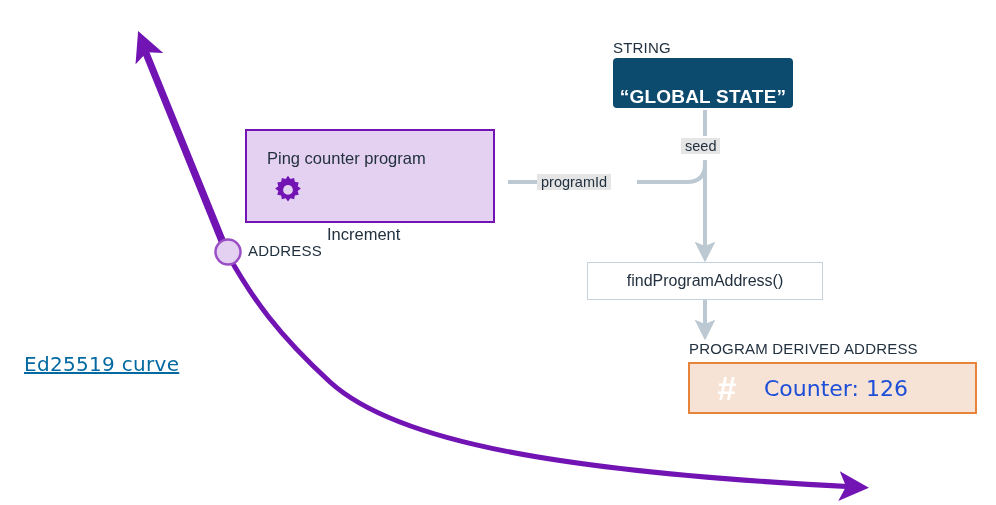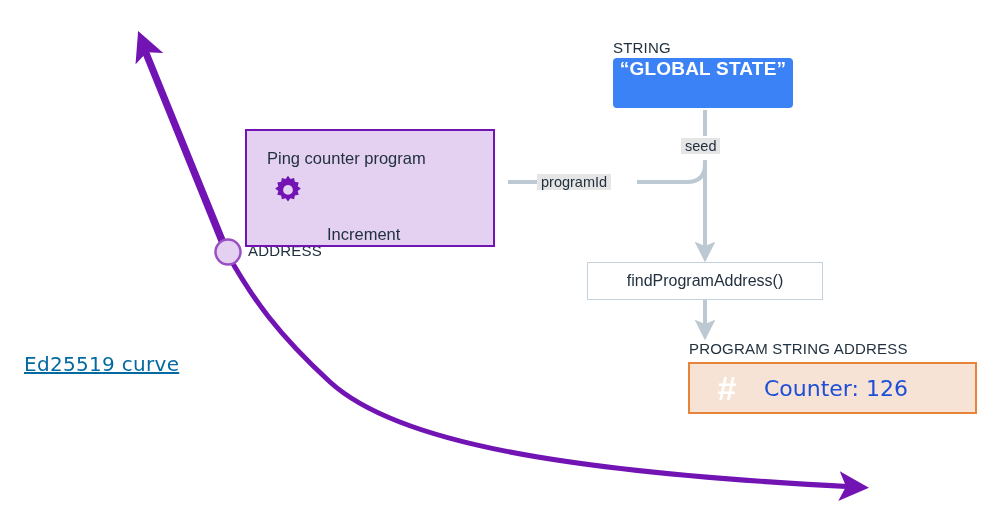--- a/index.html
+++ b/index.html
@@ -51,24 +51,24 @@
     padding: 0 4px;
     white-space: nowrap;
   }
 
   
   .box {
     position: absolute;
     box-sizing: border-box;
   }
   .box-string {
-    background: #3b82f6;
+    background: #0c4a6e;
     border-radius: 4px;
     display: flex;
-    align-items: flex-start;
+    align-items: flex-end;
     justify-content: center;
   }
   .box-string .txt {
     font-family: "Liberation Sans", sans-serif;
     font-size: 19px;
     font-weight: bold;
     color: #ffffff;
     letter-spacing: 0.2px;
   }
 
@@ -181,37 +181,37 @@
 
   <div class="curve-title" style="left:24px; top:352px;">Ed25519 curve</div>
 
   <div class="caps-label" style="left:248px; top:242px;">ADDRESS</div>
 
   <div class="caps-label" style="left:613px; top:39px;">STRING</div>
   <div class="box box-string" style="left:613px; top:58px; width:180px; height:50px;">
     <span class="txt">“GLOBAL STATE”</span>
   </div>
 
-  <div class="box box-program" style="left:245px; top:129px; width:250px; height:118px;">
+  <div class="box box-program" style="left:245px; top:129px; width:250px; height:94px;">
     <div class="program-title">Ping counter program</div>
     <div class="gear-wrap">
       <svg viewBox="0 0 32 32" width="34" height="34" xmlns="http://www.w3.org/2000/svg">
         <path fill="#7214b4" d="M16 2.6l2.2 3.0 3.6-1.0 0.6 3.7 3.7 0.6-1.0 3.6 3.0 2.2-3.0 2.2 1.0 3.6-3.7 0.6-0.6 3.7-3.6-1.0-2.2 3.0-2.2-3.0-3.6 1.0-0.6-3.7-3.7-0.6 1.0-3.6-3.0-2.2 3.0-2.2-1.0-3.6 3.7-0.6 0.6-3.7 3.6 1.0z"></path>
         <circle cx="16" cy="15.9" r="4.6" fill="#e4d0f1"></circle>
       </svg>
     </div>
     <div class="program-action">Increment</div>
   </div>
 
   <div class="edge-label" style="left:681px; top:138px;">seed</div>
   <div class="edge-label" style="left:537px; top:174px;">programId</div>
 
   <div class="box box-fn" style="left:587px; top:262px; width:236px; height:38px;">
     <span class="txt">findProgramAddress()</span>
   </div>
 
-  <div class="caps-label" style="left:689px; top:340px;">PROGRAM STRING ADDRESS</div>
+  <div class="caps-label" style="left:689px; top:340px;">PROGRAM DERIVED ADDRESS</div>
   <div class="box box-pda" style="left:688px; top:362px; width:289px; height:52px;">
     <div class="pda-hash">#</div>
     <div class="pda-text">Counter: 126</div>
   </div>
 
 </div>
 
 </body></html>

